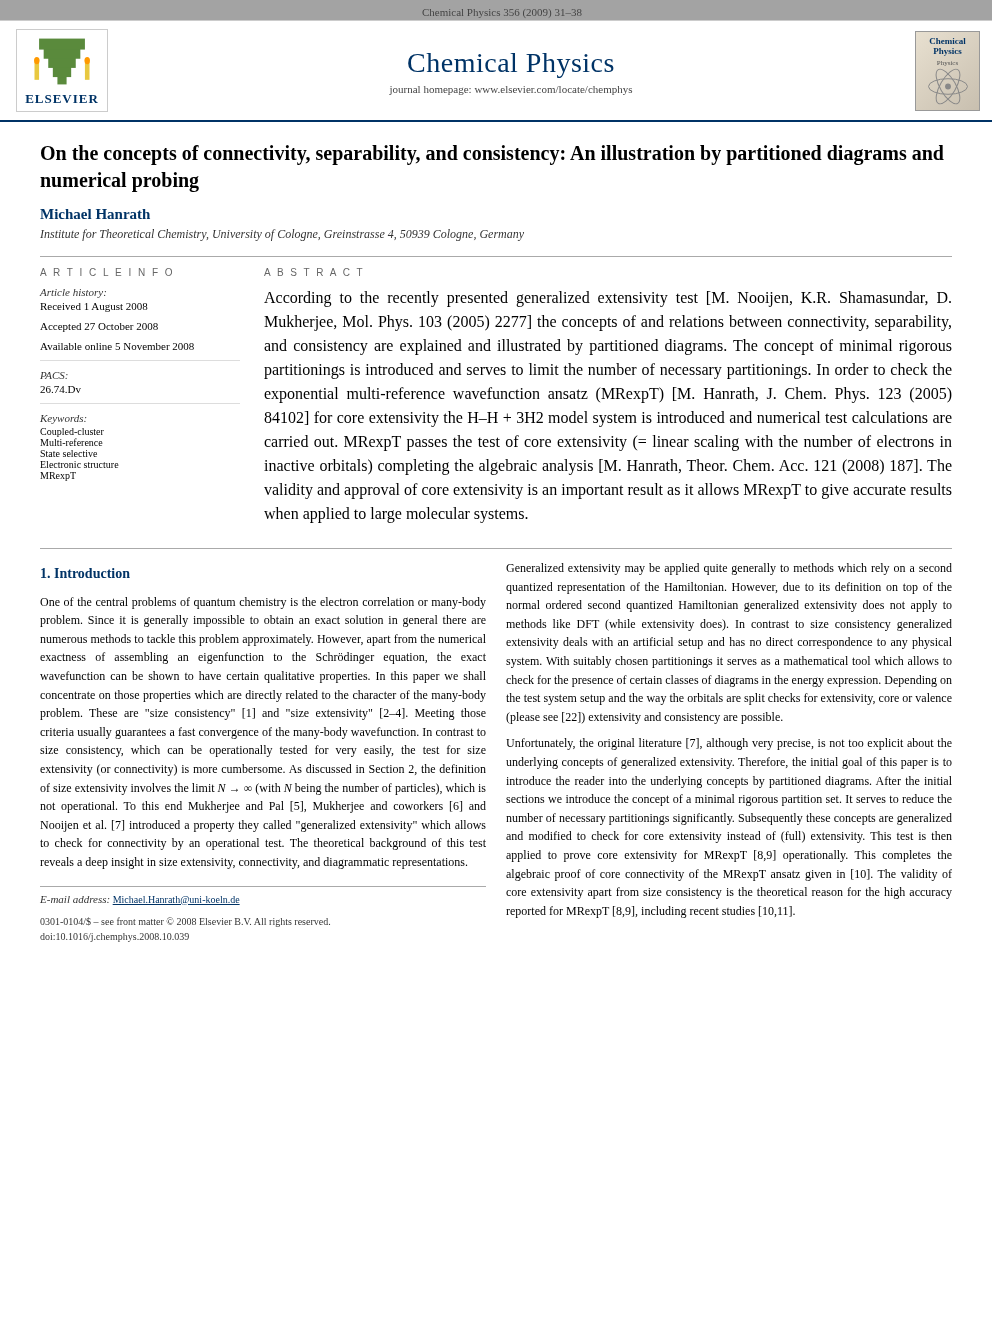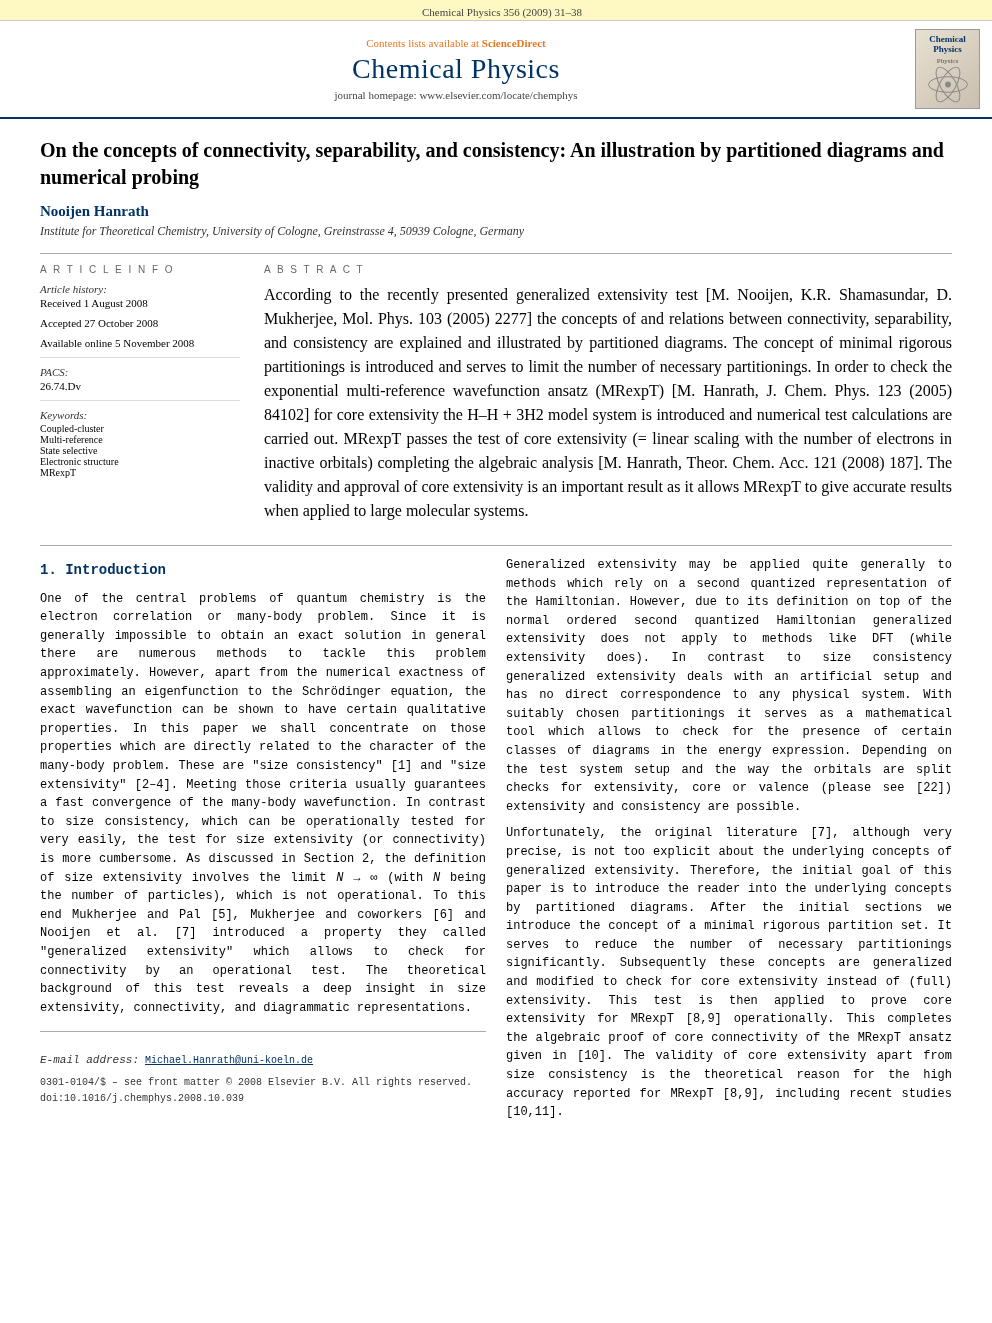--- a/index.html
+++ b/index.html
@@ -7,21 +7,21 @@
       background: #fff;
       font-family: 'Times New Roman', Times, serif;
       font-size: 13px;
       color: #000;
       width: 992px;
       min-height: 1323px;
     }
 
     
     .top-bar {
-      background: #fef9c3;
+      background: #a3a3a3;
       text-align: center;
       padding: 6px 0 2px 12px;
       font-size: 11px;
       color: #444;
       border-bottom: 1px solid #ccc;
     }
 
     
     .journal-header {
       display: flex;
@@ -197,61 +197,75 @@
     .body-columns {
       display: flex;
       gap: 20px;
       margin-top: 10px;
     }
     .body-col {
       flex: 1;
       font-size: 12px;
       line-height: 1.55;
       text-align: justify;
-      font-family: Liberation Mono, monospace;
     }
     .body-col p {
       margin-bottom: 8px;
     }
 
     .section-title {
       font-size: 14px;
       font-weight: bold;
       color: #003366;
       margin-bottom: 8px;
       margin-top: 4px;
     }
 
     .footnote-area {
       border-top: 1px solid #aaa;
       margin-top: 14px;
-      padding-top: 20px;
+      padding-top: 4px;
       font-size: 10px;
       color: #333;
     }
     .kw-item {
       font-size: 10px;
       color: #000;
     }
   </style>
 </head>
 <body>
 
 <div class="top-bar">
   <span>Chemical Physics 356 (2009) 31–38</span>
 </div>
 
 <div class="journal-header">
 
+  <div class="elsevier-logo">
+    <div class="logo-box">
+      <svg class="logo-graphic" viewBox="0 0 70 60">
+
+        <rect x="30" y="45" width="10" height="10" fill="#5a8a3c"></rect>
+        <rect x="25" y="35" width="20" height="12" fill="#5a8a3c"></rect>
+        <rect x="20" y="25" width="30" height="12" fill="#5a8a3c"></rect>
+        <rect x="15" y="15" width="40" height="12" fill="#5a8a3c"></rect>
+        <rect x="10" y="5" width="50" height="12" fill="#5a8a3c"></rect>
+
+        <rect x="5" y="30" width="5" height="20" fill="#e8c840"></rect>
+        <ellipse cx="7.5" cy="29" rx="3" ry="4" fill="#ff9900"></ellipse>
+
+        <rect x="60" y="30" width="5" height="20" fill="#e8c840"></rect>
+        <ellipse cx="62.5" cy="29" rx="3" ry="4" fill="#ff9900"></ellipse>
+      </svg>
+      <div class="logo-elsevier-text">ELSEVIER</div>
+    </div>
+  </div>
 
   <div class="journal-center">
-    <div class="sd-link">
-      <span>Contents lists available at</span>
-      <span style="color:#e87722; font-weight:bold;">ScienceDirect</span>
-    </div>
     <div class="journal-title">Chemical Physics</div>
     <div class="journal-homepage">journal homepage: www.elsevier.com/locate/chemphys</div>
   </div>
 
   <div class="journal-cover">
     <div class="cover-box">
       <div class="cover-title">Chemical Physics</div>
       <div style="font-size:7px; margin-top:3px; color:#555;">Physics</div>
       <svg width="50" height="40" viewBox="0 0 50 40">
         <ellipse cx="25" cy="20" rx="20" ry="8" fill="none" stroke="#888" stroke-width="1"></ellipse>
@@ -260,21 +274,21 @@
         <circle cx="25" cy="20" r="3" fill="#888"></circle>
       </svg>
     </div>
   </div>
 </div>
 
 <div class="article-area">
 
   <div class="article-title">On the concepts of connectivity, separability, and consistency: An illustration by partitioned diagrams and numerical probing</div>
 
-  <div class="author-name">Nooijen Hanrath</div>
+  <div class="author-name">Michael Hanrath</div>
   <div class="author-affiliation">Institute for Theoretical Chemistry, University of Cologne, Greinstrasse 4, 50939 Cologne, Germany</div>
 
   <hr class="divider-line">
 
   <div class="info-abstract">
 
     <div class="article-info">
       <div class="section-heading">A R T I C L E   I N F O</div>
 
       <div class="info-label">Article history:</div>

